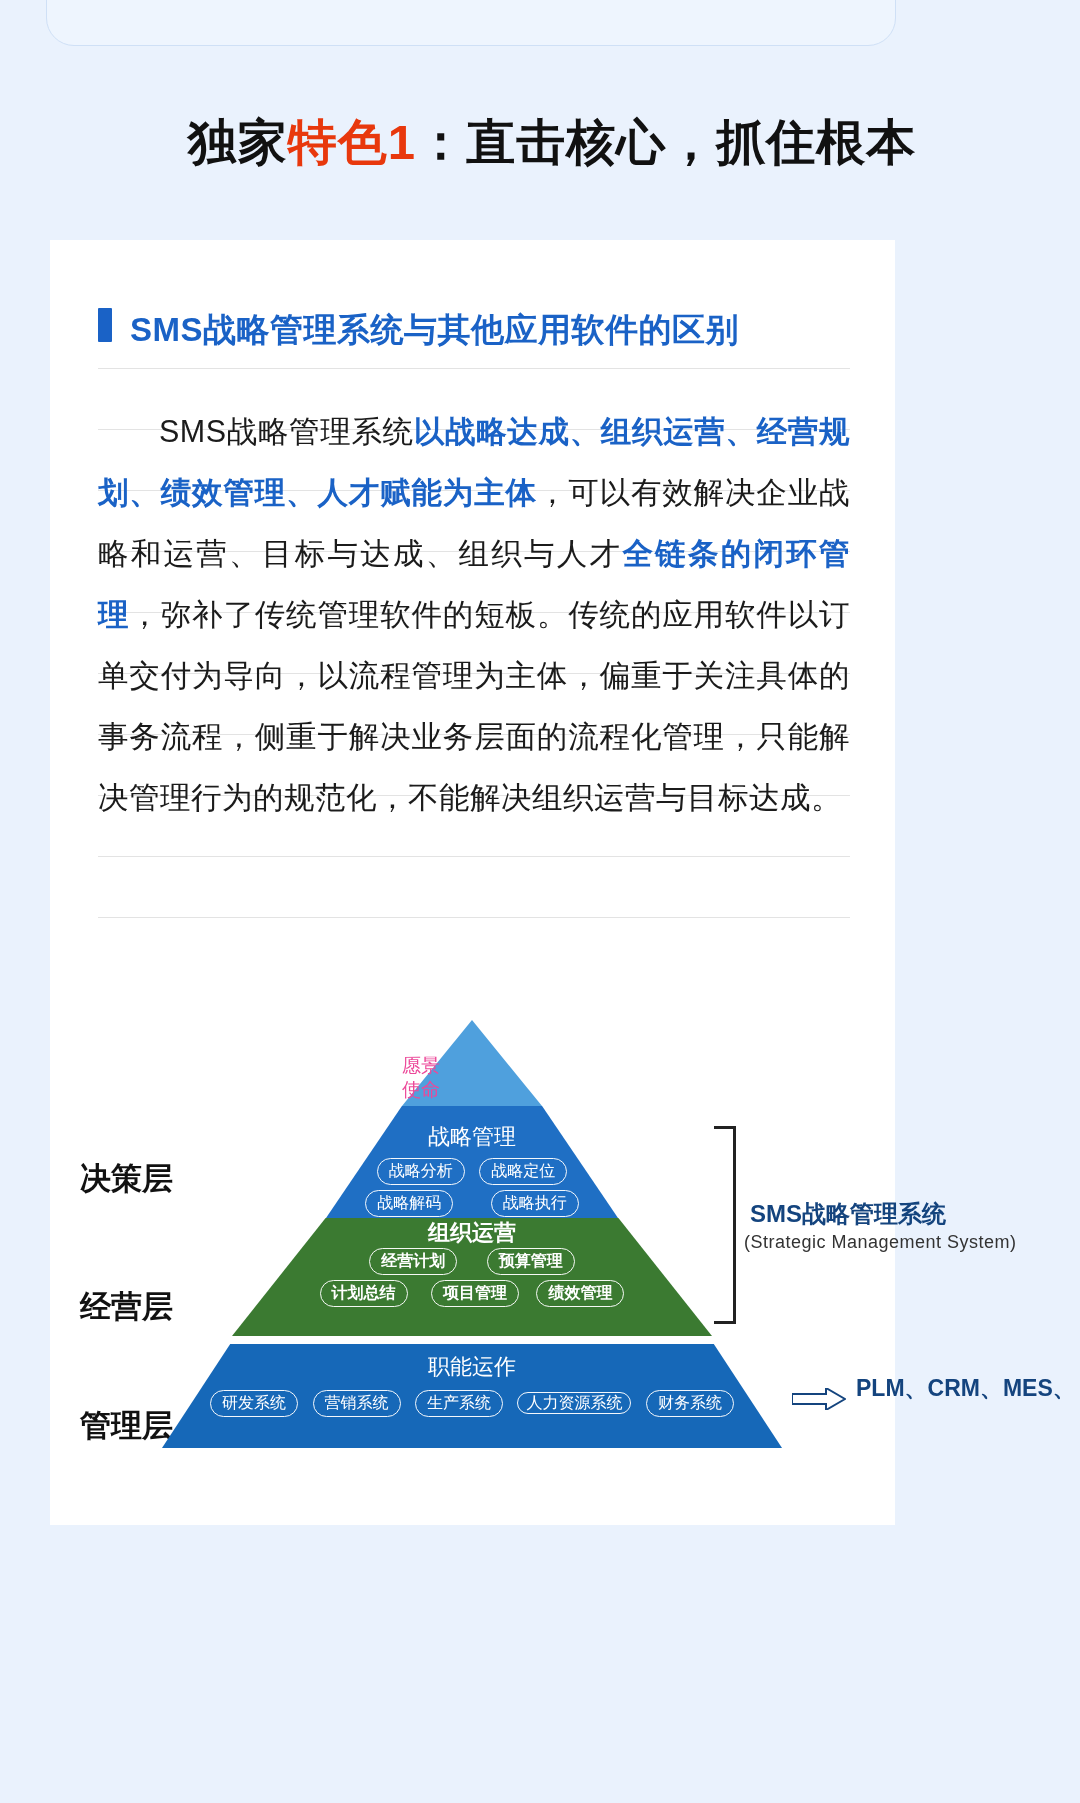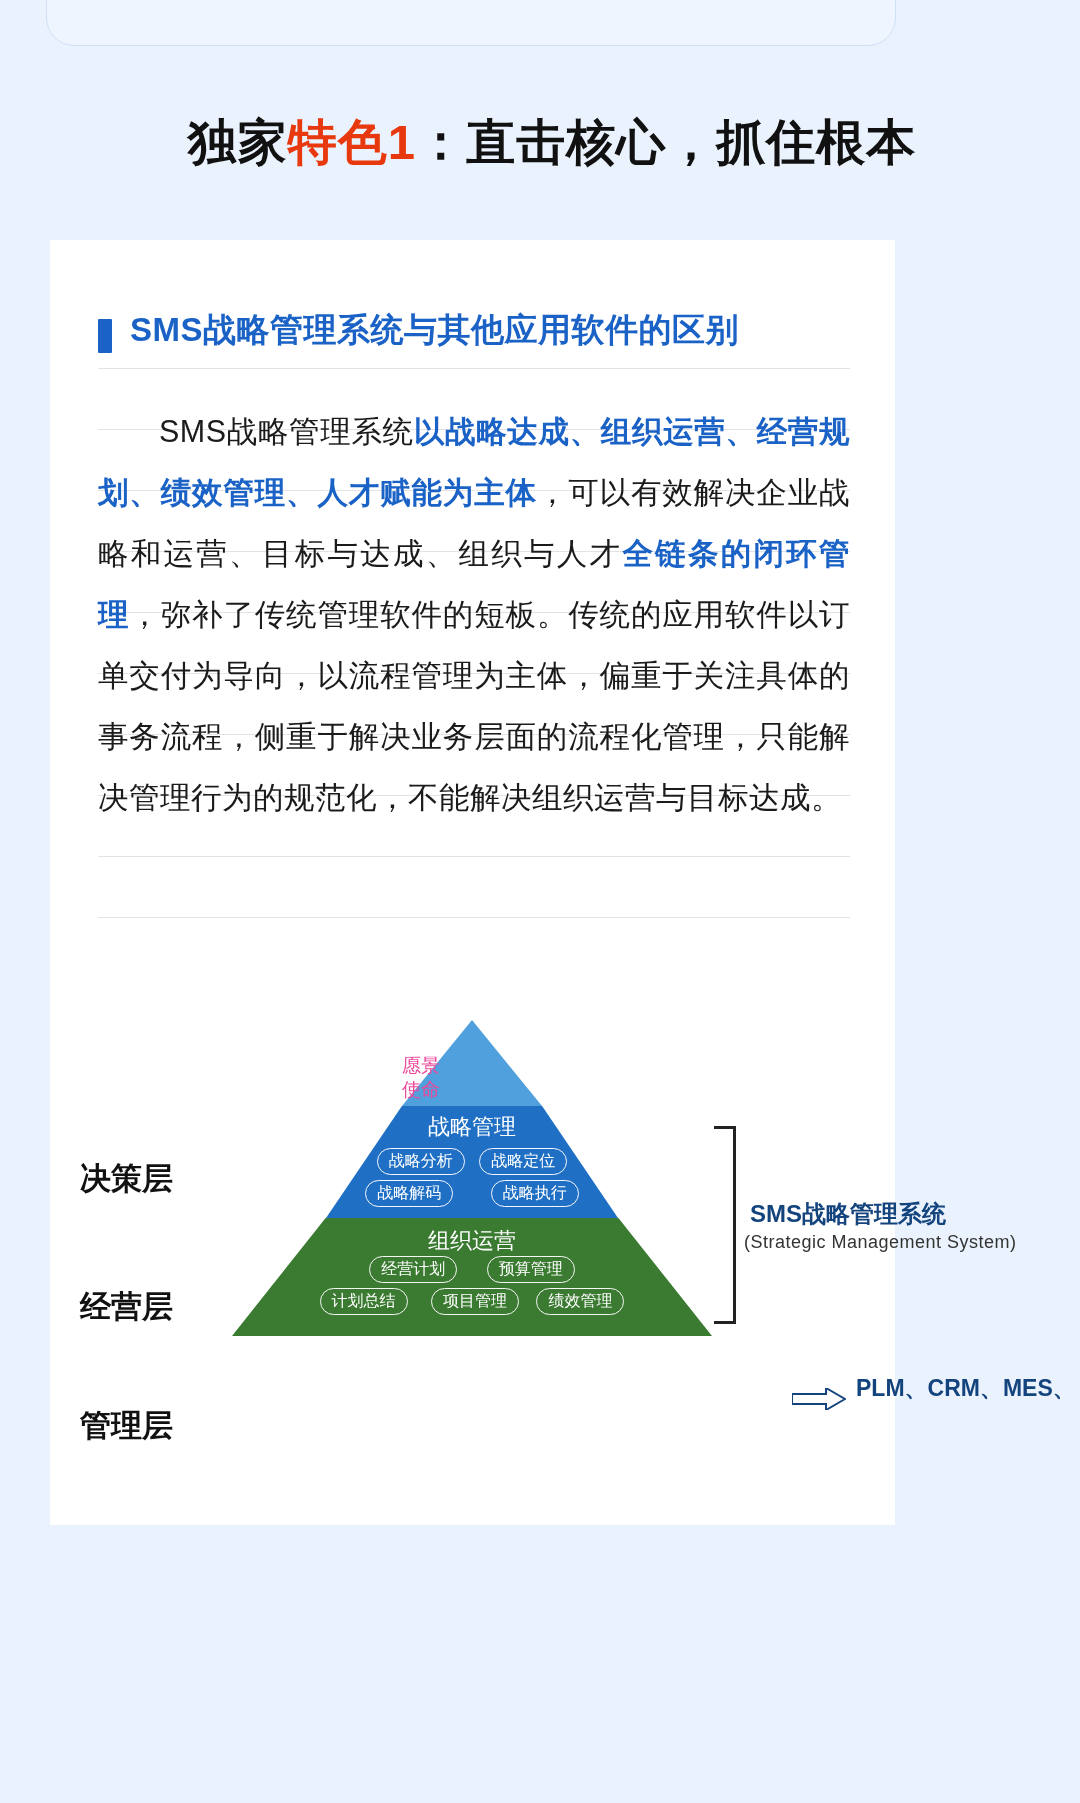--- a/index.html
+++ b/index.html
@@ -49,21 +49,21 @@
     height: 1285px;
     background: #ffffff;
     box-sizing: border-box;
   }
 
   .card-title-row {
     position: absolute;
     left: 48px;
     top: 68px;
     display: flex;
-    align-items: flex-end;
+    align-items: flex-start;
   }
   .title-bar {
     width: 14px;
     height: 34px;
     background: #1a62c6;
     margin-right: 18px;
     border-radius: 1px;
   }
   .card-title {
     font-size: 33px;
@@ -159,30 +159,30 @@
     text-align: left; color: #ec4899; font-size: 19px; line-height: 24px;
   }
 
   
   .t2 { left: 276px; top: 96px; width: 292px; height: 112px; }
   .t2 .shape {
     position: absolute; inset: 0;
     background: #1f6fc4;
     clip-path: polygon(26% 0, 74% 0, 100% 100%, 0 100%);
   }
-  .t2 .content { position: absolute; inset: 0; padding-top: 6px; text-align: center; }
+  .t2 .content { position: absolute; inset: 0; padding-top: 16px; text-align: center; }
 
   
   .t3 { left: 182px; top: 208px; width: 480px; height: 118px; }
   .t3 .shape {
     position: absolute; inset: 0;
     background: #3b7a31;
     clip-path: polygon(19.5% 0, 80.5% 0, 100% 100%, 0 100%);
   }
-  .t3 .content { position: absolute; inset: 0; padding-top: 8px; text-align: center; }
+  .t3 .content { position: absolute; inset: 0; text-align: center; font-weight: bold; }
 
   
   .t4 { left: 112px; top: 334px; width: 620px; height: 104px; }
   .t4 .shape {
     position: absolute; inset: 0;
     background: #1668b8;
     clip-path: polygon(11% 0, 89% 0, 100% 100%, 0 100%);
   }
   .t4 .content { position: absolute; inset: 0; padding-top: 8px; text-align: center; }
 
@@ -292,20 +292,33 @@
           <span class="pill" style="margin-left:20px">预算管理</span>
         </div>
         <div style="margin-top:5px">
           <span class="pill">计划总结</span>
           <span class="pill" style="margin-left:14px">项目管理</span>
           <span class="pill" style="margin-left:8px">绩效管理</span>
         </div>
       </div>
     </div>
 
+    <div class="tier t4">
+      <div class="shape"></div>
+      <div class="content">
+        <div class="tier-title">职能运作</div>
+        <div style="margin-top:8px">
+          <span class="pill">研发系统</span>
+          <span class="pill">营销系统</span>
+          <span class="pill">生产系统</span>
+          <span class="pill" style="padding:1px 8px"><span>人力资源系统</span></span>
+          <span class="pill">财务系统</span>
+        </div>
+      </div>
+    </div>
 
     <div class="bracket"></div>
     <div class="sms-name">SMS战略管理系统</div>
     <div class="sms-en">(Strategic  Management  System)</div>
 
     <div class="arrow">
       <svg width="54" height="22" viewBox="0 0 54 22">
         <polygon points="0,6 34,6 34,0 53,11 34,22 34,16 0,16" fill="#ffffff" stroke="#14447e" stroke-width="2"></polygon>
       </svg>
     </div>

